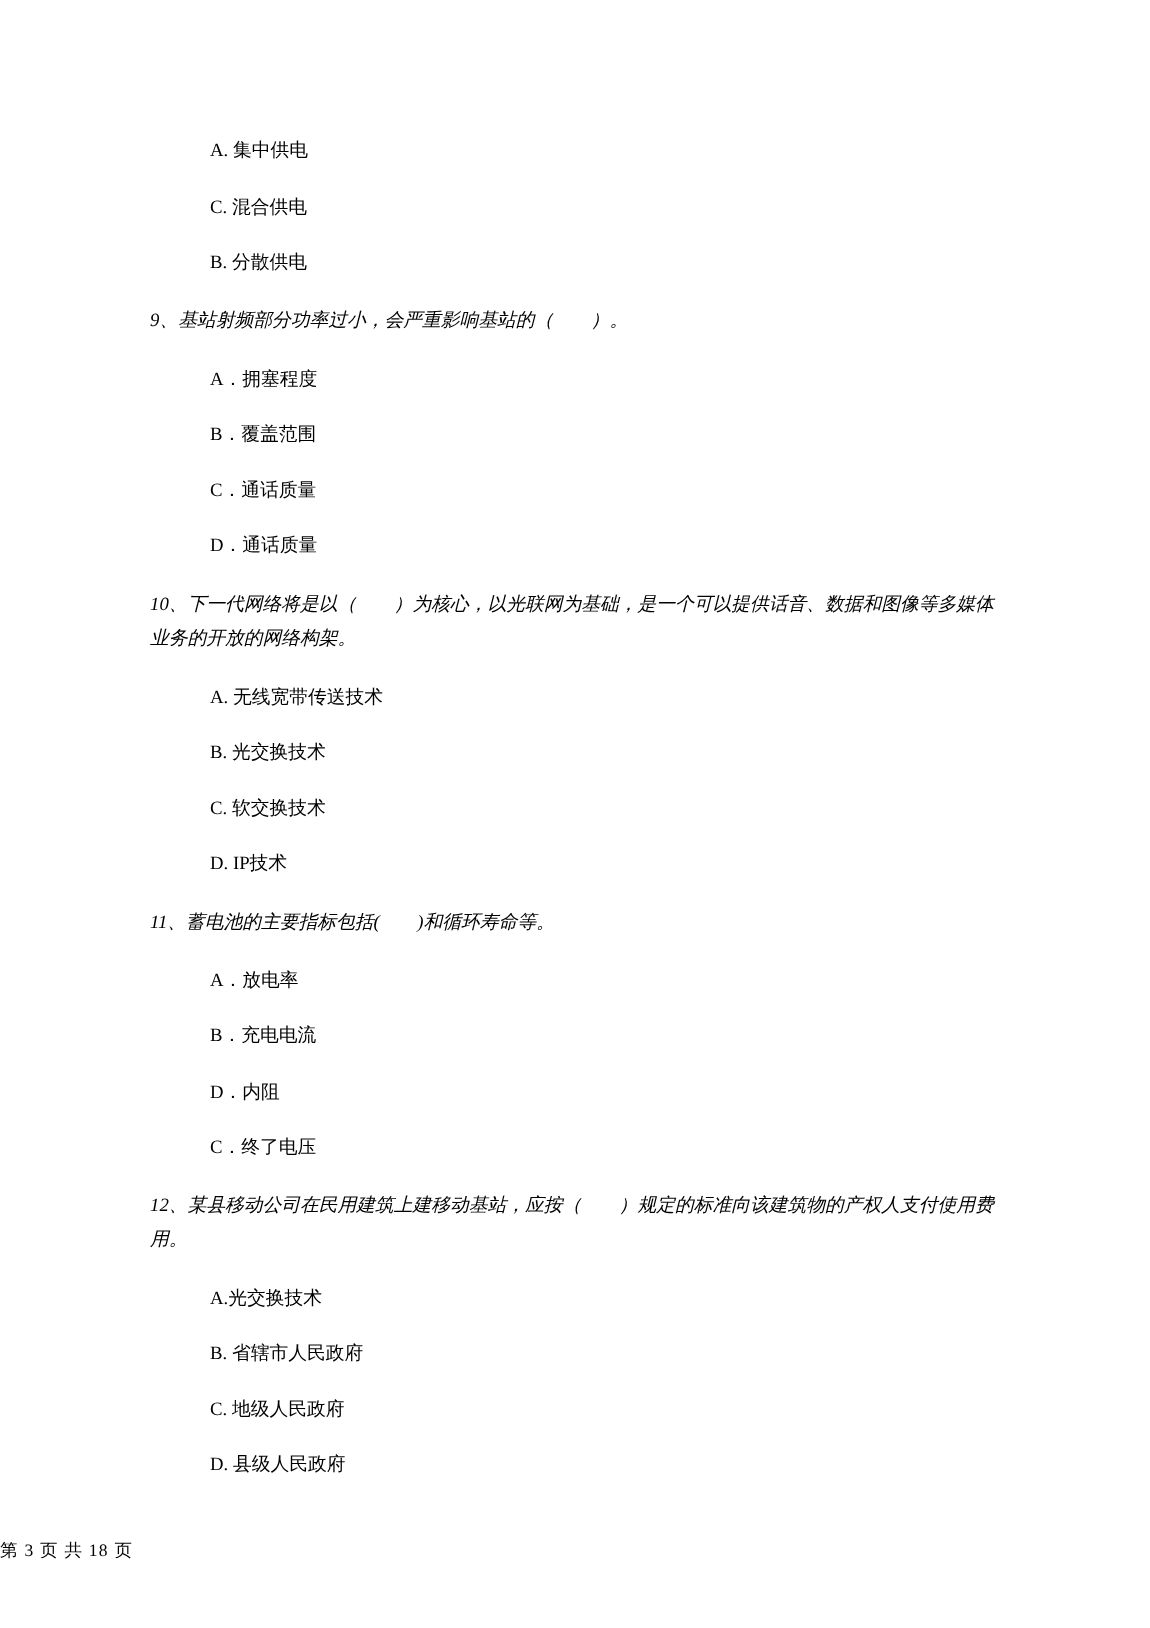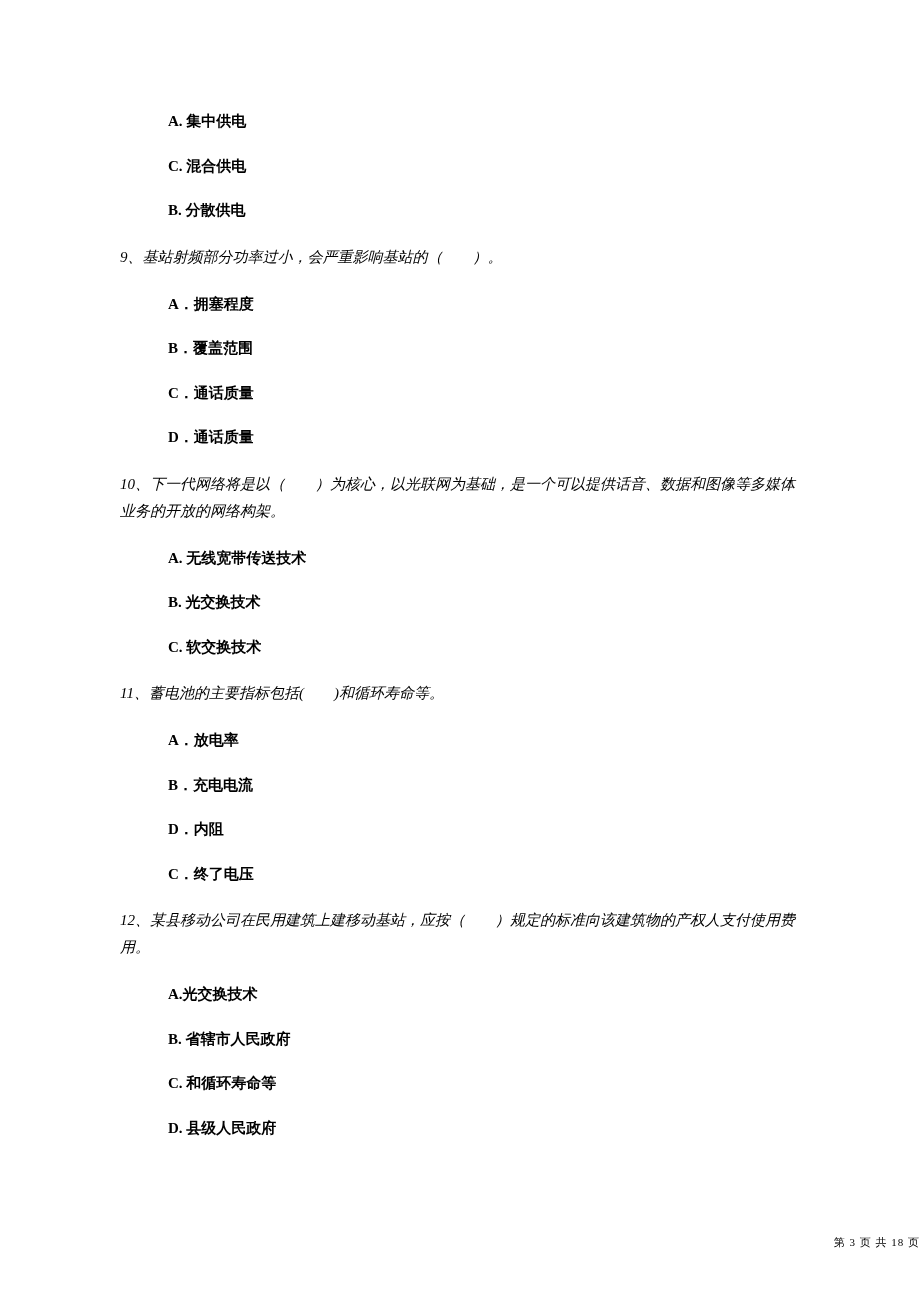--- a/index.html
+++ b/index.html
@@ -14,35 +14,34 @@
     position: relative;
     box-sizing: border-box;
   }
   .page {
     padding: 110px 120px 50px 120px;
     line-height: 1.5;
   }
   .option {
     padding-left: 48px;
     margin-bottom: 22px;
-    font-weight: bold;
   }
   .question {
     margin-top: 6px;
     margin-bottom: 22px;
     line-height: 1.8;
     font-style: italic;
   }
   .footer {
     position: absolute;
     bottom: 52px;
     left: 0;
     width: 100%;
-    text-align: right;
-    font-size: 11px;
+    text-align: left;
+    font-size: 14px;
     letter-spacing: 1px;
   }
 </style>
 </head>
 <body>
 
 <div class="page">
 
   <div class="option">A. 集中供电</div>
   <div class="option">C. 混合供电</div>
@@ -51,28 +50,29 @@
   <div class="question">9、基站射频部分功率过小，会严重影响基站的（　　）。</div>
   <div class="option">A．拥塞程度</div>
   <div class="option">B．覆盖范围</div>
   <div class="option">C．通话质量</div>
   <div class="option">D．通话质量</div>
 
   <div class="question">10、下一代网络将是以（　　）为核心，以光联网为基础，是一个可以提供话音、数据和图像等多媒体业务的开放的网络构架。</div>
   <div class="option">A. 无线宽带传送技术</div>
   <div class="option">B. 光交换技术</div>
   <div class="option">C. 软交换技术</div>
+  <div class="option">D. IP技术</div>
 
   <div class="question">11、蓄电池的主要指标包括(　　)和循环寿命等。</div>
   <div class="option">A．放电率</div>
   <div class="option">B．充电电流</div>
   <div class="option">D．内阻</div>
   <div class="option">C．终了电压</div>
 
   <div class="question">12、某县移动公司在民用建筑上建移动基站，应按（　　）规定的标准向该建筑物的产权人支付使用费用。</div>
   <div class="option">A.光交换技术</div>
   <div class="option">B. 省辖市人民政府</div>
-  <div class="option">C. 和循环寿命等</div>
+  <div class="option">C. 地级人民政府</div>
   <div class="option">D. 县级人民政府</div>
 
 </div>
 
 <div class="footer">第 3 页 共 18 页</div>
 
 </body></html>

